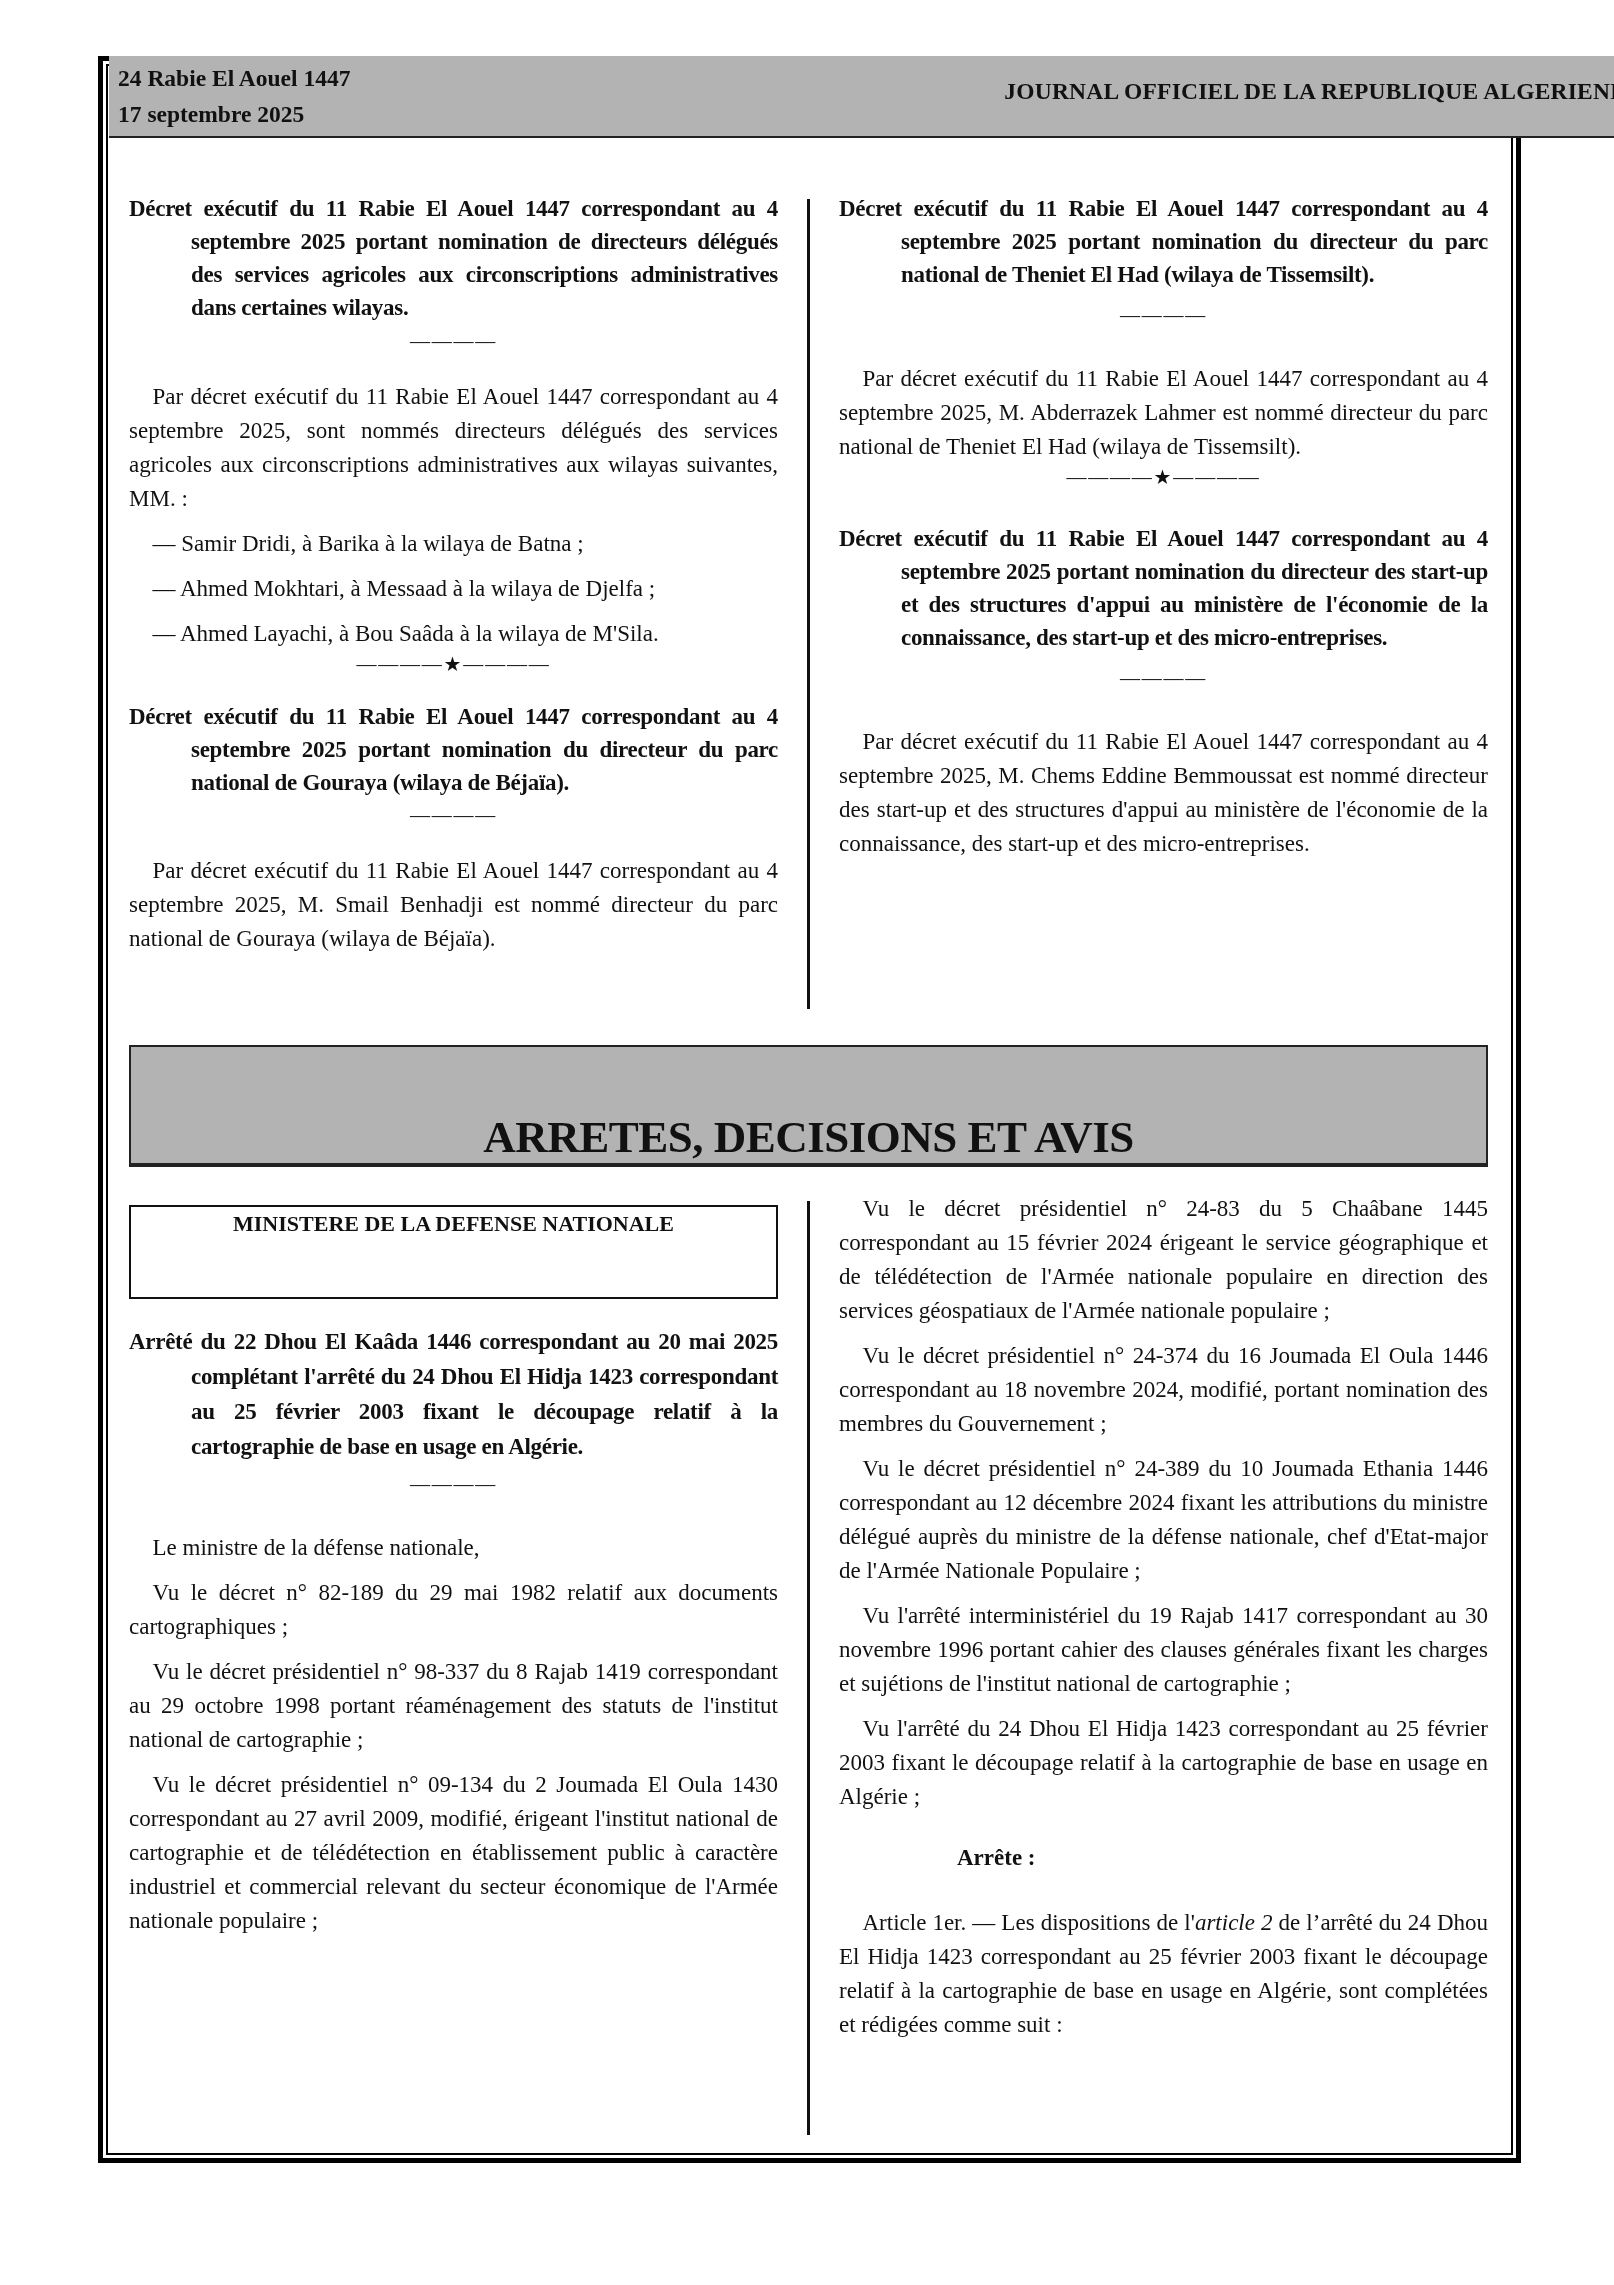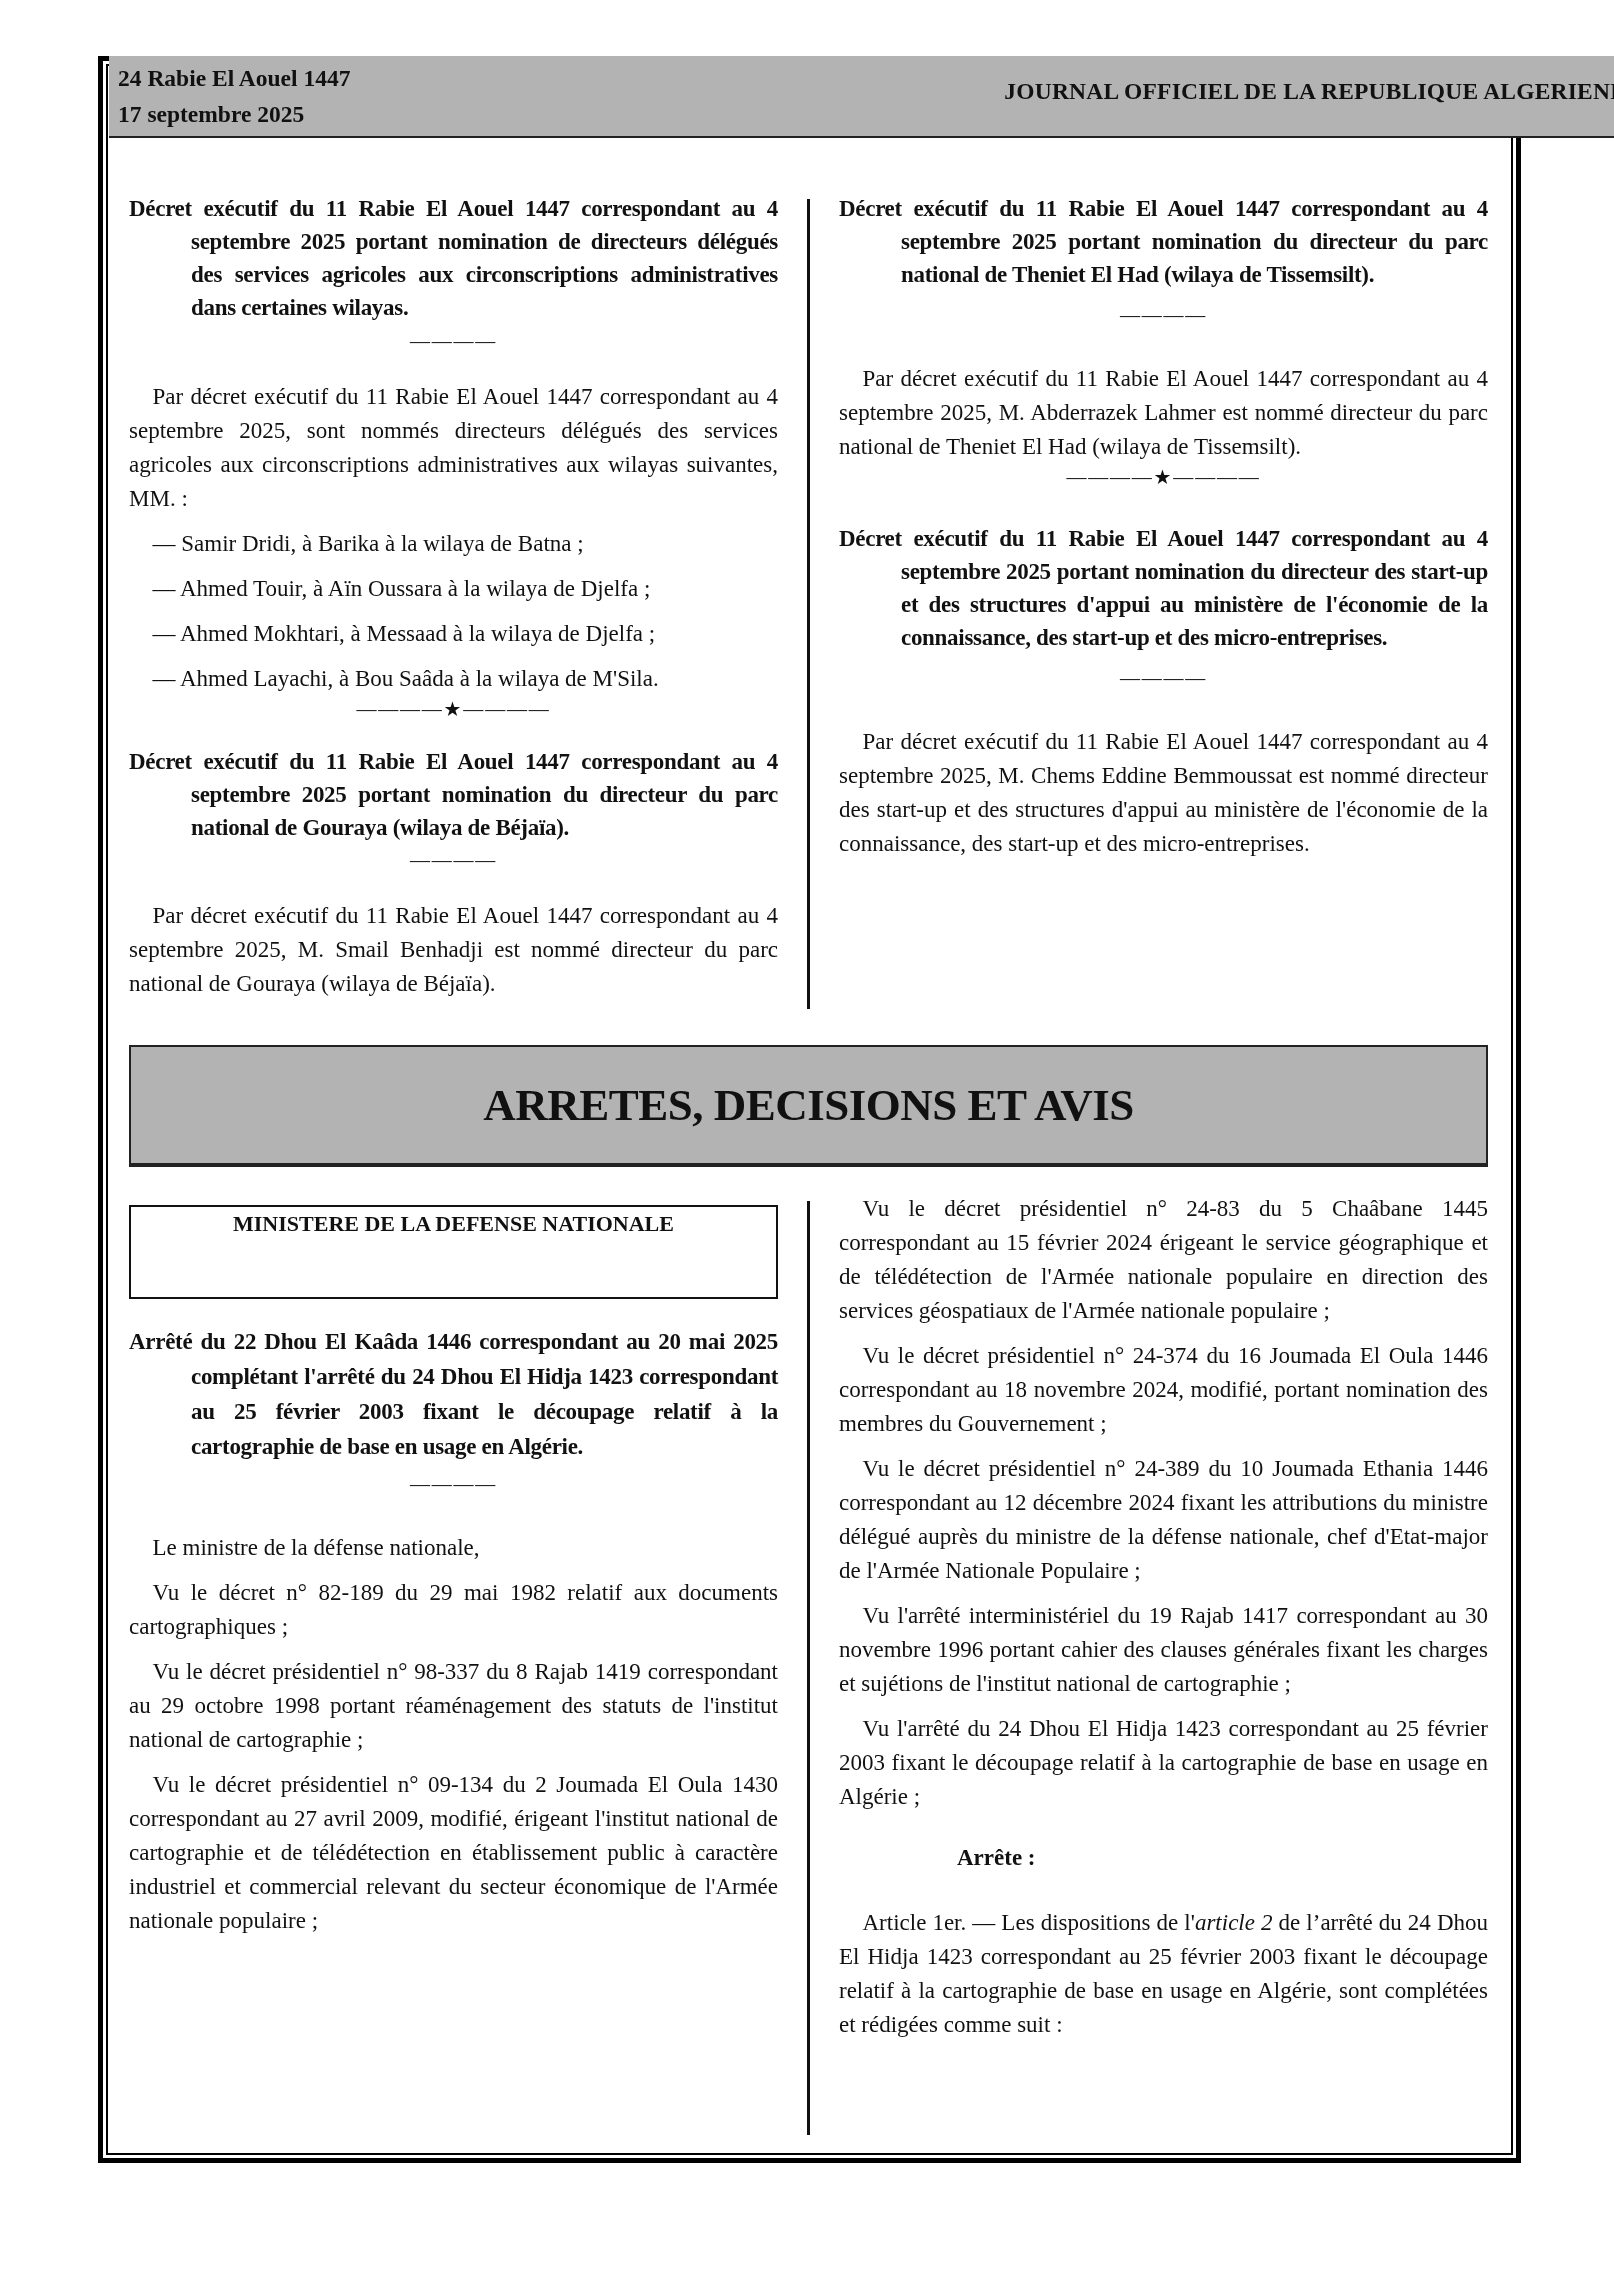--- a/index.html
+++ b/index.html
@@ -12,21 +12,21 @@
   .header-page { position: absolute; right: 27px; top: 22px; font-weight: bold; font-size: 23.5px; }
   .col { position: absolute; width: 649px; font-size: 23px; line-height: 34px; text-align: justify; }
   .col.left { left: 129px; }
   .col.right { left: 839px; }
   .divider { position: absolute; left: 807px; width: 2.7px; background: #111; }
   .title { font-weight: bold; font-size: 23px; line-height: 33px; text-indent: -62px; padding-left: 62px; text-align: justify; letter-spacing: -0.3px; }
   .sep { text-align: center; letter-spacing: 1.8px; font-size: 20px; line-height: 27px; margin: 3.6px 0 25px 0; }
   .sep-star { text-align: center; letter-spacing: 1.8px; font-size: 20px; line-height: 27px; margin: 0 0 22px 0; }
   p { margin: 0 0 11px 0; text-indent: 23.5px; }
   p.list { text-indent: 0; padding-left: 23.5px; text-align: left; }
-  .banner { position: absolute; left: 129px; top: 1045px; width: 1359px; height: 122px; background: #b3b3b3; border: 2.7px solid #222; border-bottom-width: 4.5px; box-sizing: border-box; display: flex; align-items: center; justify-content: center; }
+  .banner { position: absolute; left: 129px; top: 1045px; width: 1359px; height: 122px; background: #b3b3b3; border: 2.7px solid #222; border-bottom-width: 4.5px; box-sizing: border-box; display: flex; align-items: flex-end; justify-content: center; }
   .banner span { font-weight: bold; font-size: 45px; letter-spacing: -0.5px; }
   .ministry-box { border: 2.7px solid #111; height: 94px; box-sizing: border-box; display: flex; align-items: flex-start; justify-content: center; margin-bottom: 25px; margin-top: 3.6px; }
   .ministry-box span { font-weight: bold; font-size: 22px; }
   .arrete-label { font-weight: bold; text-indent: 0; padding-left: 118px; margin-top: 27px; margin-bottom: 31px; }
 </style>
 </head>
 <body>
 
 <div class="frame-outer"></div>
 <div class="frame-inner"></div>
@@ -40,21 +40,20 @@
   <div class="header-page">9</div>
 </div>
 
 <div class="divider" style="top:199px; height:810px;"></div>
 
 <div class="col left" style="top:192px;">
   <div class="title">Décret exécutif du 11 Rabie El Aouel 1447 correspondant au 4 septembre 2025 portant nomination de directeurs délégués des services agricoles aux circonscriptions administratives dans certaines wilayas.</div>
   <div class="sep">————</div>
   <p>Par décret exécutif du 11 Rabie El Aouel 1447 correspondant au 4 septembre 2025, sont nommés directeurs délégués des services agricoles aux circonscriptions administratives aux wilayas suivantes, MM. :</p>
   <p class="list">— Samir Dridi, à Barika à la wilaya de Batna ;</p>
-  <p class="list">— Ahmed Touir, à Aïn Oussara à la wilaya de Djelfa ;</p>
   <p class="list">— Ahmed Mokhtari, à Messaad à la wilaya de Djelfa ;</p>
   <p class="list" style="margin-bottom:0;">— Ahmed Layachi, à Bou Saâda à la wilaya de M'Sila.</p>
   <div class="sep-star">————★————</div>
   <div class="title">Décret exécutif du 11 Rabie El Aouel 1447 correspondant au 4 septembre 2025 portant nomination du directeur du parc national de Gouraya (wilaya de Béjaïa).</div>
   <div class="sep">————</div>
   <p>Par décret exécutif du 11 Rabie El Aouel 1447 correspondant au 4 septembre 2025, M. Smail Benhadji est nommé directeur du parc national de Gouraya (wilaya de Béjaïa).</p>
 </div>
 
 <div class="col right" style="top:192px;">
   <div class="title">Décret exécutif du 11 Rabie El Aouel 1447 correspondant au 4 septembre 2025 portant nomination du directeur du parc national de Theniet El Had (wilaya de Tissemsilt).</div>

